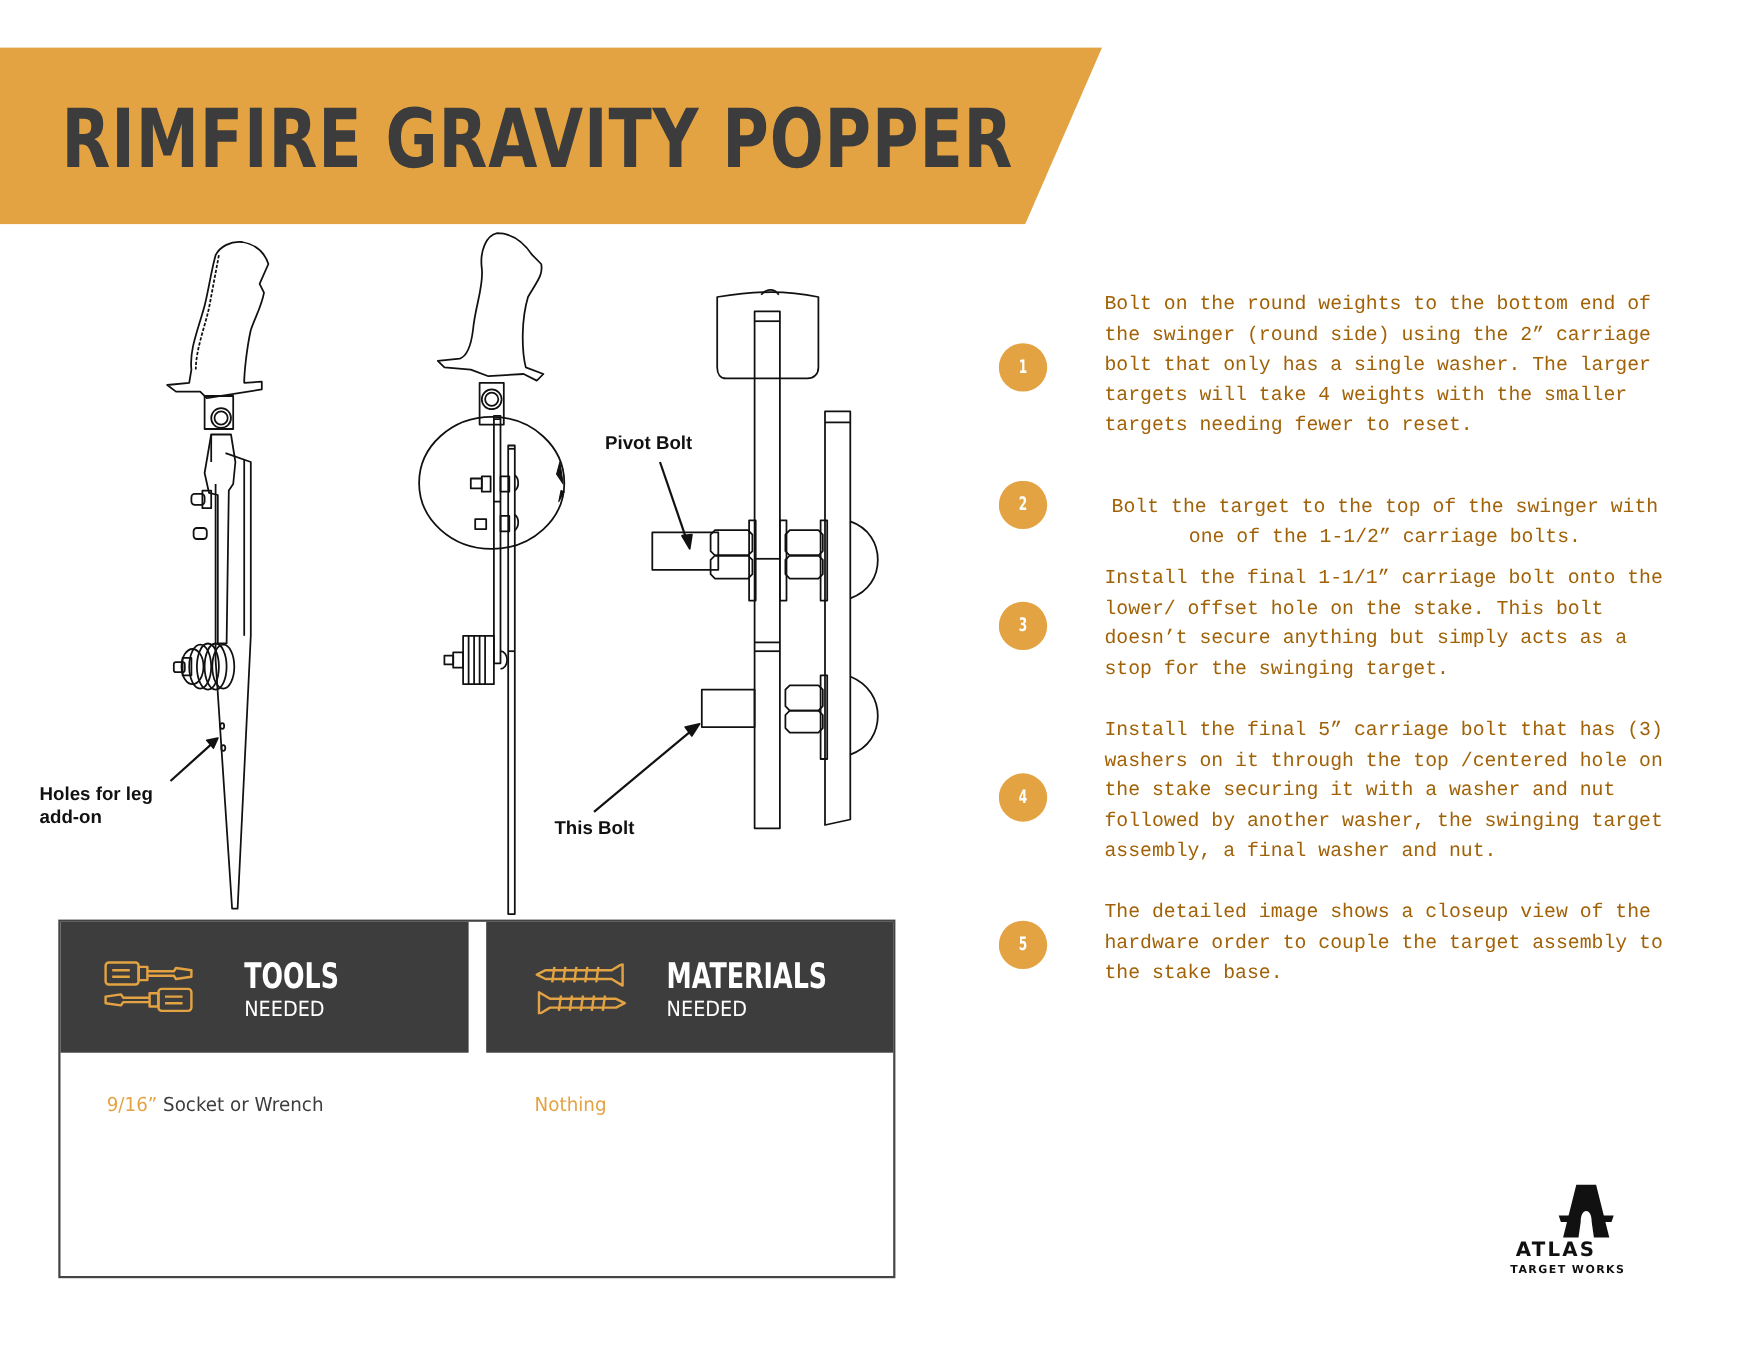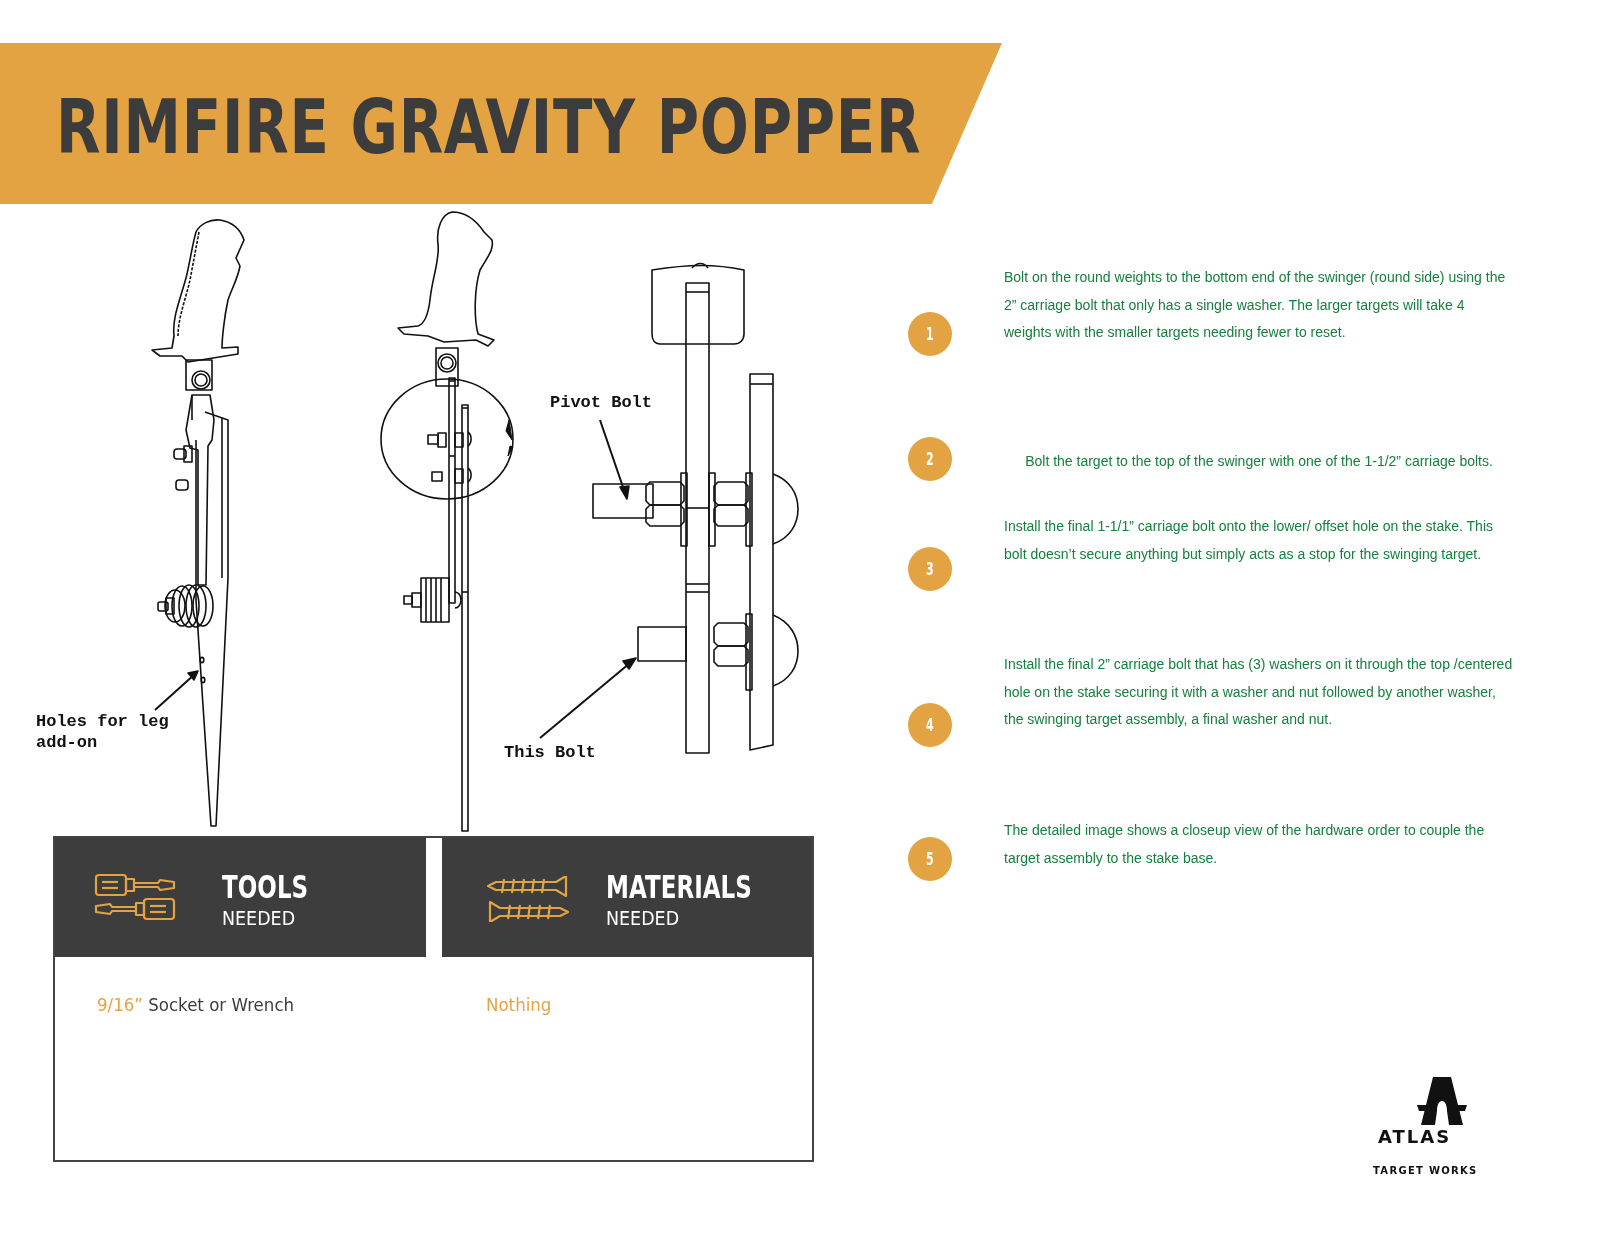--- a/index.html
+++ b/index.html
@@ -1,32 +1,32 @@
 <!DOCTYPE html>
 <html><head>
 <meta charset="utf-8">
 <style>
   html, body { margin:0; padding:0; background:#ffffff; }
   body { width:1600px; height:1236px; position:relative; overflow:hidden; font-family:"Liberation Sans", sans-serif; color:#3d3d3d; }
   .banner { position:absolute; left:0; top:43px; width:1002px; height:161px; background:#e4a343; clip-path:polygon(0 0, 100% 0, 93% 100%, 0 100%); }
   .banner-title { position:absolute; left:56px; top:82px; font-family:"DejaVu Sans", sans-serif; font-weight:bold; font-size:74px; letter-spacing:1px; color:#3c3c3c; transform:scaleX(0.78); transform-origin:left center; line-height:90px; white-space:nowrap; }
   .drawing { position:absolute; left:0; top:205px; width:880px; height:630px; }
-  .callout { position:absolute; font-family:Liberation Mono, monospace; font-weight:bold; font-size:17px; color:#111; line-height:21px; }
+  .callout { position:absolute; font-family:Liberation Sans, sans-serif; font-weight:bold; font-size:17px; color:#111; line-height:21px; }
   .step { position:absolute; left:0; width:660px; }
   .step-badge { position:absolute; left:3px; width:44px; height:44px; border-radius:50%; background:#e4a343; color:#fff; font-family:"DejaVu Sans", sans-serif; font-weight:bold; font-size:17px; text-align:center; line-height:44px; transform-origin:center; }
   .step-badge span { display:inline-block; transform:scaleX(0.65); }
-  .step-text { position:absolute; left:100px; width:510px; font-family:Liberation Sans, sans-serif; font-size:14px; line-height:27.6px; color:#15803d; }
+  .step-text { position:absolute; left:100px; width:510px; font-family:Liberation Mono, monospace; font-size:18px; line-height:27.6px; color:#a16207; }
   .panel-box { position:absolute; left:53px; top:836px; width:761px; height:326px; border:2px solid #444; box-sizing:border-box; background:#fff; }
   .panel-head { position:absolute; top:838px; height:119px; background:#3d3d3d; }
   .panel-title { position:absolute; font-family:"DejaVu Sans", sans-serif; font-weight:bold; font-size:32px; color:#fff; transform:scaleX(0.72); transform-origin:left center; line-height:36px; white-space:nowrap; }
   .panel-sub { position:absolute; font-family:"DejaVu Sans", sans-serif; font-size:19px; color:#fff; line-height:22px; transform:scaleX(0.92); transform-origin:left center; }
   .panel-item { position:absolute; font-family:"DejaVu Sans", sans-serif; font-size:17.5px; color:#3d3d3d; transform:scaleX(0.95); transform-origin:left center; white-space:nowrap; }
   .accent { color:#e4a343; }
   .logo-word { position:absolute; left:1378px; top:1123px; font-family:"DejaVu Sans", sans-serif; font-weight:bold; font-size:18px; letter-spacing:2px; color:#111; line-height:28px; }
-  .logo-sub { position:absolute; left:1373px; top:1149px; font-family:"DejaVu Sans", sans-serif; font-weight:bold; font-size:10px; letter-spacing:1.3px; color:#111; line-height:12px;margin-top:16px; }
+  .logo-sub { position:absolute; left:1373px; top:1149px; font-family:"DejaVu Sans", sans-serif; font-weight:bold; font-size:10px; letter-spacing:1.3px; color:#111; line-height:12px; }
 </style>
 </head>
 <body>
 
 <div class="banner"></div>
 <div class="banner-title">RIMFIRE GRAVITY POPPER</div>
 
 <svg class="drawing" viewBox="0 205 880 630" width="880" height="630" xmlns="http://www.w3.org/2000/svg" fill="none" stroke="#111" stroke-width="1.6" stroke-linejoin="round">
 
   <g>
@@ -151,21 +151,21 @@
   <div class="step">
     <div class="step-badge" style="left:908px; top:437px; position:fixed;"><span>2</span></div>
     <div class="step-text" style="position:fixed; left:1004px; top:448px;text-align:center;">Bolt the target to the top of the swinger with one of the 1-1/2” carriage bolts.</div>
   </div>
   <div class="step">
     <div class="step-badge" style="left:908px; top:547px; position:fixed;"><span>3</span></div>
     <div class="step-text" style="position:fixed; left:1004px; top:513px;">Install the final 1-1/1” carriage bolt onto the lower/ offset hole on the stake. This bolt doesn’t secure anything but simply acts as a stop for the swinging target.</div>
   </div>
   <div class="step">
     <div class="step-badge" style="left:908px; top:703px; position:fixed;"><span>4</span></div>
-    <div class="step-text" style="position:fixed; left:1004px; top:651px;">Install the final 2” carriage bolt that has (3) washers on it through the top /centered hole on the stake securing it with a washer and nut followed by another washer, the swinging target assembly, a final washer and nut.</div>
+    <div class="step-text" style="position:fixed; left:1004px; top:651px;">Install the final 5” carriage bolt that has (3) washers on it through the top /centered hole on the stake securing it with a washer and nut followed by another washer, the swinging target assembly, a final washer and nut.</div>
   </div>
   <div class="step">
     <div class="step-badge" style="left:908px; top:837px; position:fixed;"><span>5</span></div>
     <div class="step-text" style="position:fixed; left:1004px; top:817px;">The detailed image shows a closeup view of the hardware order to couple the target assembly to the stake base.</div>
   </div>
 </div>
 
 <div class="panel-box"></div>
 <div class="panel-head" style="left:55px; width:371px;"></div>
 <div class="panel-head" style="left:442px; width:370px;"></div>

